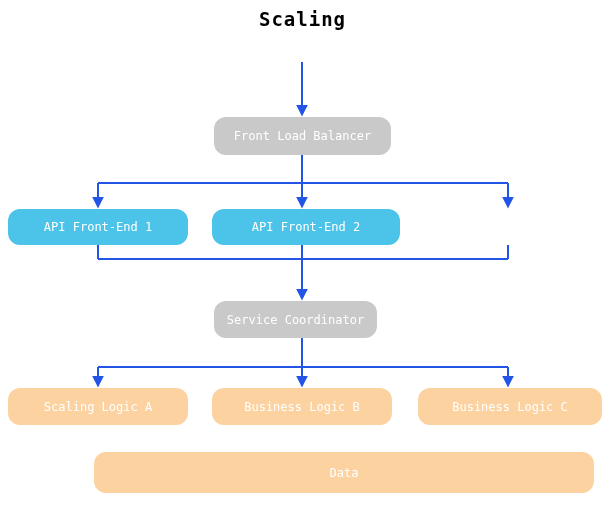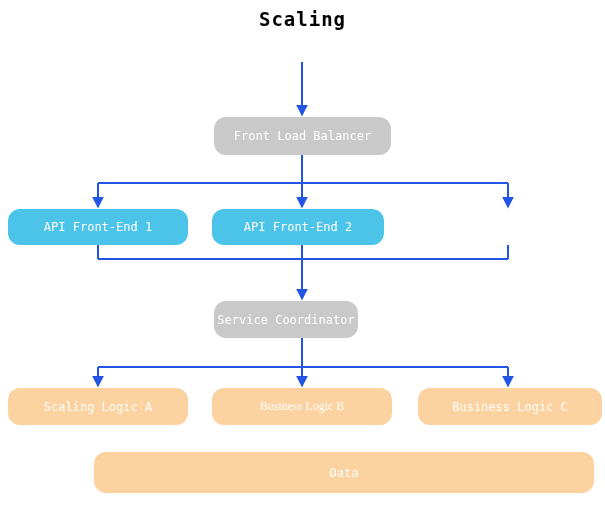--- a/index.html
+++ b/index.html
@@ -48,25 +48,25 @@
     font-size: 12px;
     border-radius: 12px;
     white-space: nowrap;
   }
   .node.gray   { background: var(--node-gray,   #c9c9c9); }
   .node.blue   { background: var(--node-blue,   #4cc3e8); }
   .node.orange { background: var(--node-orange, #fcd2a0); }
 
   .flb  { left: 214px; top: 117px; width: 177px; height: 38px; }
   .api1 { left: 8px;   top: 209px; width: 180px; height: 36px; }
-  .api2 { left: 212px; top: 209px; width: 172px; height: 36px; }
+  .api2 { left: 212px; top: 209px; width: 188px; height: 36px; }
   .api3 { left: 418px; top: 209px; width: 180px; height: 36px; }
-  .sc   { left: 214px; top: 301px; width: 144px; height: 37px; }
+  .sc   { left: 214px; top: 301px; width: 163px; height: 37px; }
   .bla  { left: 8px;   top: 388px; width: 180px; height: 37px; }
-  .blb  { left: 212px; top: 388px; width: 180px; height: 37px; font-family: Liberation Serif, serif; }
+  .blb  { left: 212px; top: 388px; width: 180px; height: 37px; }
   .blc  { left: 418px; top: 388px; width: 184px; height: 37px; }
   .data { left: 94px;  top: 452px; width: 500px; height: 41px; }
 </style>
 </head>
 <body>
 
 <div class="canvas">
 
   <div class="diagram-title">Scaling</div>
 

